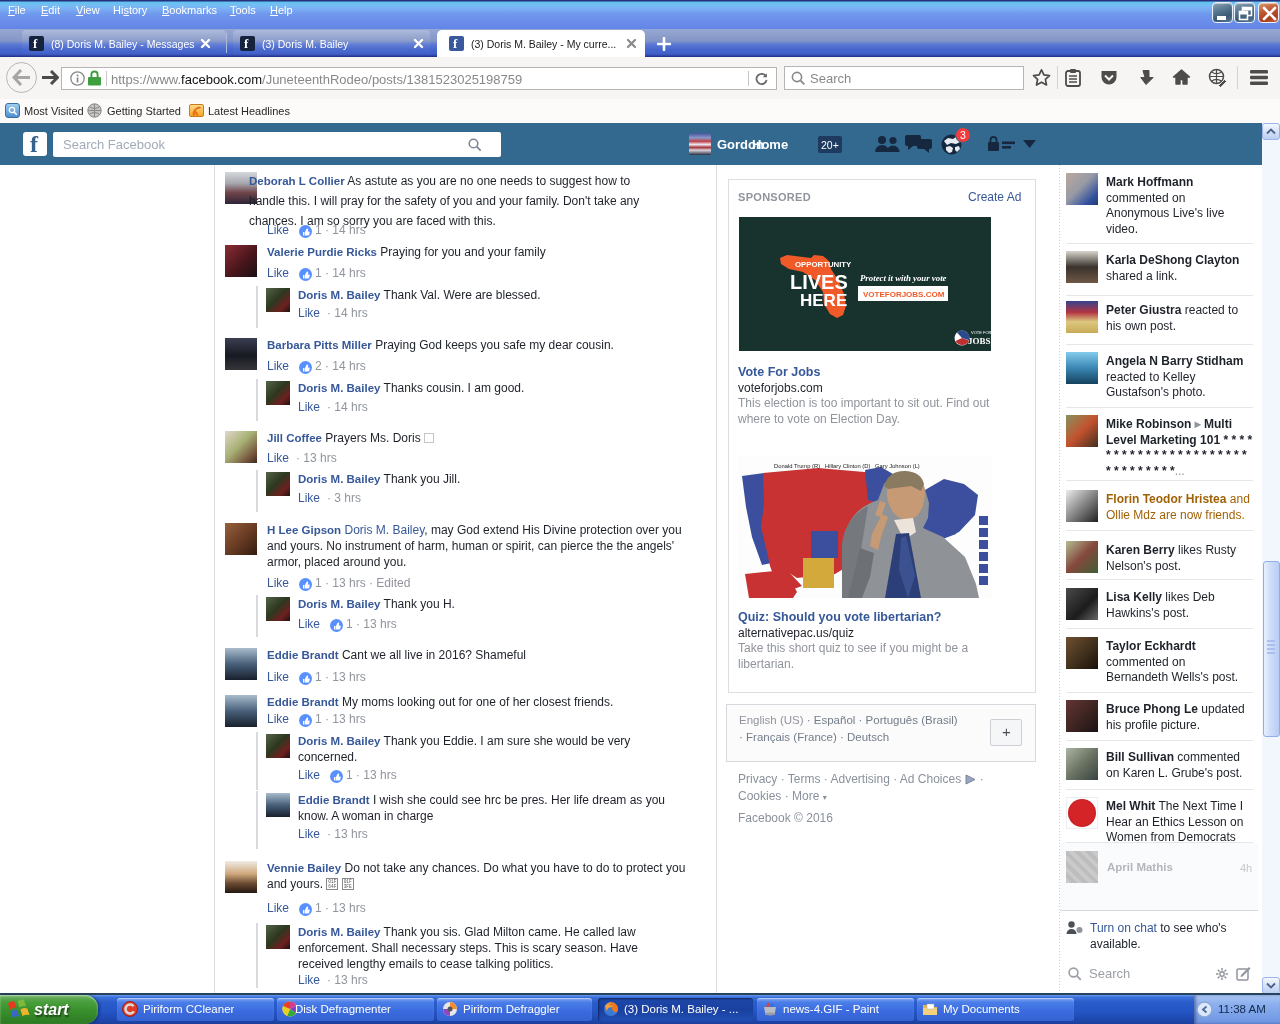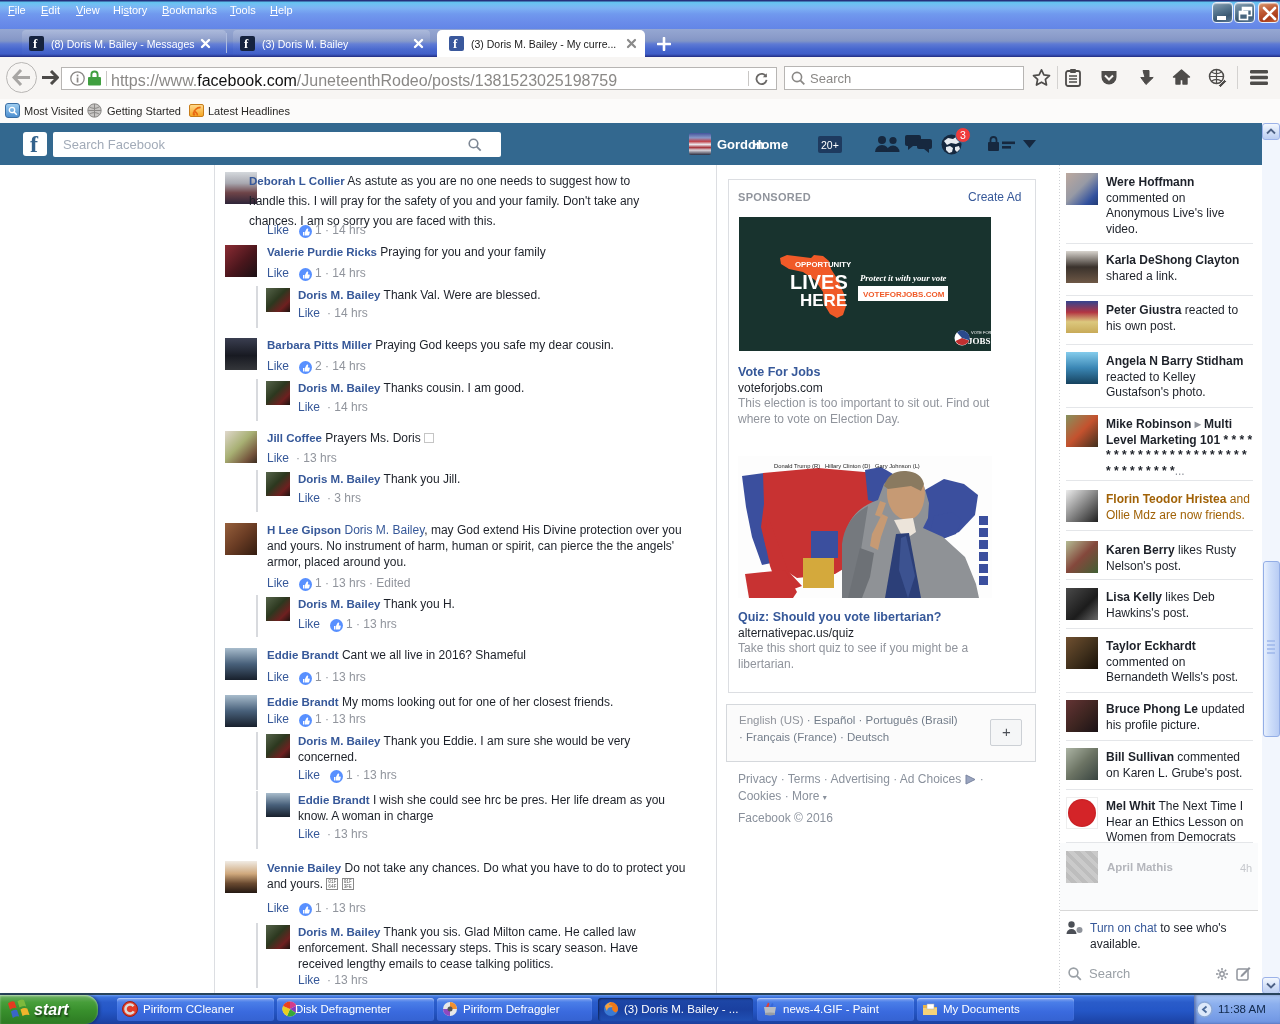--- a/index.html
+++ b/index.html
@@ -76,21 +76,21 @@
 <svg class="a" style="left:70px;top:71px" width="15" height="15">
     <circle cx="7.5" cy="7.5" r="6.7" fill="none" stroke="#8a8886" stroke-width="1.3"></circle>
     <rect x="6.7" y="6.5" width="1.7" height="5" fill="#8a8886"></rect>
     <rect x="6.7" y="3.6" width="1.7" height="1.8" fill="#8a8886"></rect>
   </svg>
 <svg class="a" style="left:87px;top:70px" width="15" height="16">
     <rect x="1" y="7" width="13" height="8.4" rx="1" fill="#3f9f3f"></rect>
     <path d="M4.4 7 V4.6 a3.1 3.1 0 0 1 6.2 0 V7" fill="none" stroke="#3f9f3f" stroke-width="1.9"></path>
   </svg>
 <div class="a" style="left:106px;top:71px;width:1px;height:15px;background:#c9c7c5"></div>
-<div class="a tx" style="left:111px;top:72px;font-size:16px;color:#8a8886">https://www.<span style="color:#111;">facebook.com</span>/JuneteenthRodeo/posts/1381523025198759</div>
+<div class="a tx" style="left:111px;top:72px;font-size:13px;color:#8a8886">https://www.<span style="color:#111;">facebook.com</span>/JuneteenthRodeo/posts/1381523025198759</div>
 <div class="a" style="left:748px;top:71px;width:1px;height:15px;background:#c9c7c5"></div>
 <svg class="a" style="left:753px;top:70px" width="17" height="17">
     <path d="M13.2 6.8 A5.1 5.1 0 1 0 13.6 9.9" fill="none" stroke="#6a6866" stroke-width="1.8"></path>
     <path d="M13.8 3.2 V7.2 H9.8 Z" fill="#6a6866"></path>
   </svg>
 <div class="a" style="left:784px;top:66px;width:240px;height:24px;background:#fff;border:1px solid #b7b5b3"></div>
 <svg class="a" style="left:791px;top:71px" width="15" height="15">
     <circle cx="6" cy="6" r="4.6" fill="none" stroke="#8a8886" stroke-width="1.6"></circle>
     <path d="M9.3 9.3 L13.3 13.3" stroke="#8a8886" stroke-width="1.8"></path>
   </svg>
@@ -356,21 +356,21 @@
 <div class="a" style="left:739px;top:712px;width:250px;font-size:11.5px;line-height:16.5px;color:#737d8a"><span style="color:#90949c">English (US)</span> · Español · Português (Brasil)<br>· Français (France) · Deutsch</div>
 <div class="a" style="left:990px;top:719px;width:32px;height:27px;border:1px solid #ccd0d5;background:#f5f6f7;border-radius:2px">
     <span class="a" style="left:11px;top:3px;font-size:15px;color:#4b4f56">+</span>
   </div>
 <div class="a tx" style="left:738px;top:772px;font-size:12px;color:#8a919c">Privacy · Terms · Advertising · Ad Choices <svg width="12" height="11" style="vertical-align:-2px">
       <path d="M1 1 L10 5.5 L1 10 Z" fill="#9aa5c0" stroke="#7a85a0"></path>
     </svg> ·</div>
 <div class="a tx" style="left:738px;top:789px;font-size:12px;color:#8a919c">Cookies · More <span style="font-size:8px">▾</span></div>
 <div class="a tx" style="left:738px;top:811px;font-size:12px;color:#8a919c">Facebook © 2016</div>
 <div class="a" style="left:1066px;top:173px;width:32px;height:32px;background:linear-gradient(135deg,#bca89e 0%,#979aa5 45%,#32519e 80%,#223c74 100%)"></div>
-<div class="a" style="left:1106px;top:175px;width:155px;font-size:12px;line-height:15.6px;color:#1d2129"><b>Were Hoffmann</b><br>commented on<br>Anonymous Live's live<br>video.</div>
+<div class="a" style="left:1106px;top:175px;width:155px;font-size:12px;line-height:15.6px;color:#1d2129"><b>Mark Hoffmann</b><br>commented on<br>Anonymous Live's live<br>video.</div>
 <div class="a" style="left:1066px;top:243px;width:187px;height:1px;background:#e4e6e9"></div>
 <div class="a" style="left:1066px;top:251px;width:32px;height:32px;background:linear-gradient(180deg,#d8d4ce 0%,#3a322c 50%,#6e5846 100%)"></div>
 <div class="a" style="left:1106px;top:253px;width:155px;font-size:12px;line-height:15.6px;color:#1d2129"><b>Karla DeShong Clayton</b><br>shared a link.</div>
 <div class="a" style="left:1066px;top:295px;width:187px;height:1px;background:#e4e6e9"></div>
 <div class="a" style="left:1066px;top:301px;width:32px;height:32px;background:linear-gradient(180deg,#34448e 0%,#b23442 35%,#dcc87e 65%,#c8aa58 100%)"></div>
 <div class="a" style="left:1106px;top:303px;width:155px;font-size:12px;line-height:15.6px;color:#1d2129"><b>Peter Giustra</b> reacted to<br>his own post.</div>
 <div class="a" style="left:1066px;top:344px;width:187px;height:1px;background:#e4e6e9"></div>
 <div class="a" style="left:1066px;top:352px;width:32px;height:32px;background:linear-gradient(180deg,#84ccec 0%,#3a86b4 50%,#16425e 100%)"></div>
 <div class="a" style="left:1106px;top:354px;width:155px;font-size:12px;line-height:15.6px;color:#1d2129"><b>Angela N Barry Stidham</b><br>reacted to Kelley<br>Gustafson's photo.</div>
 <div class="a" style="left:1066px;top:407px;width:187px;height:1px;background:#e4e6e9"></div>

